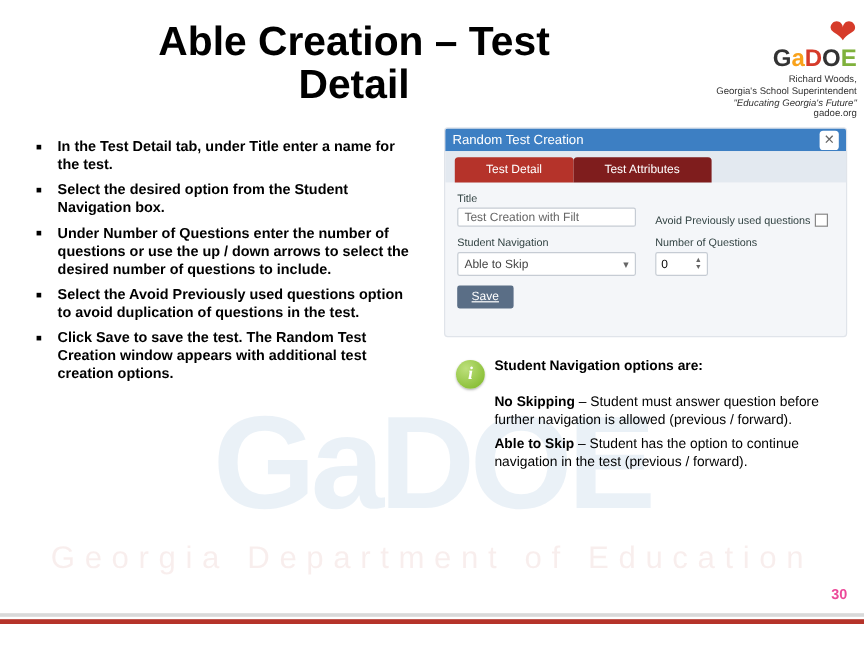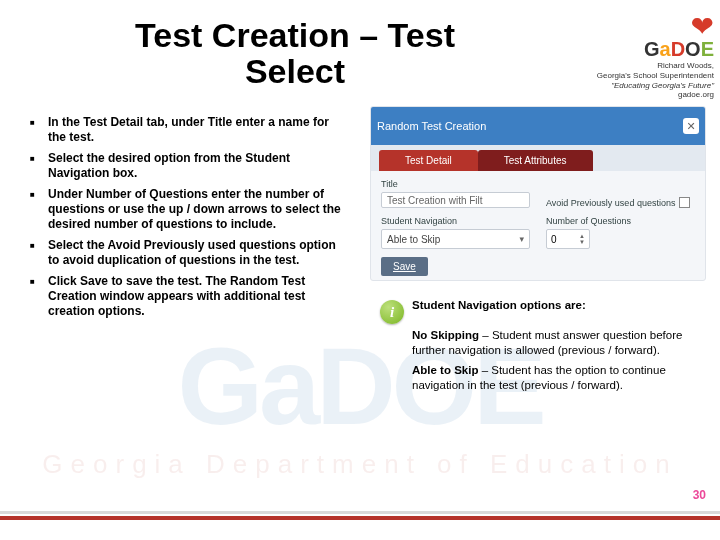--- a/index.html
+++ b/index.html
@@ -35,21 +35,21 @@
   }
   .bullets li { list-style: none; position: relative; padding-left: 18px; margin-bottom: 6px; }
   .bullets li::before { content: "■"; font-size: 8px; position: absolute; left: 0; top: 3px; }
 
   .ss {
     position: absolute; left: 370px; top: 106px; width: 336px; height: 175px;
     background: #f4f6f9; border: 1px solid #e0e4ea; border-radius: 3px; overflow: hidden;
     font-size: 10px;
   }
   .ss-titlebar {
-    height: 38px; background: #3d7fc3; color: #fff; display: flex;
+    height: 19px; background: #3d7fc3; color: #fff; display: flex;
     align-items: center; justify-content: space-between; padding: 0 6px;
     font-size: 11px;
   }
   .ss-close {
     width: 16px; height: 16px; background: #fff; color: #666; border-radius: 3px;
     display: inline-flex; align-items: center; justify-content: center; font-size: 11px;
   }
   .ss-tabs { height: 26px; background: #e3e9f0; display: flex; align-items: flex-end; padding: 0 8px; gap: 0; }
   .ss-tab {
     padding: 5px 26px; font-size: 10px; border-top-left-radius: 3px; border-top-right-radius: 3px;
@@ -106,21 +106,21 @@
 </style>
 </head>
 <body>
 
 <div class="page">
   <div class="watermark">
     <div class="wm-big">GaDOE</div>
     <div class="wm-sm">Georgia Department of Education</div>
   </div>
 
-  <h1 class="title">Test Creation – Test Select</h1>
+  <h1 class="title">Able Creation – Test Detail</h1>
 
   <div class="brand">
     <div class="heart">❤</div>
     <div class="gadoe">
       <span>G</span><span class="a">a</span><span class="d">D</span><span>O</span><span class="e">E</span>
     </div>
     <div class="txt">Richard Woods,</div>
     <div class="txt">Georgia's School Superintendent</div>
     <div class="txt" style="font-style:italic">"Educating Georgia's Future"</div>
     <div class="txt">gadoe.org</div>

